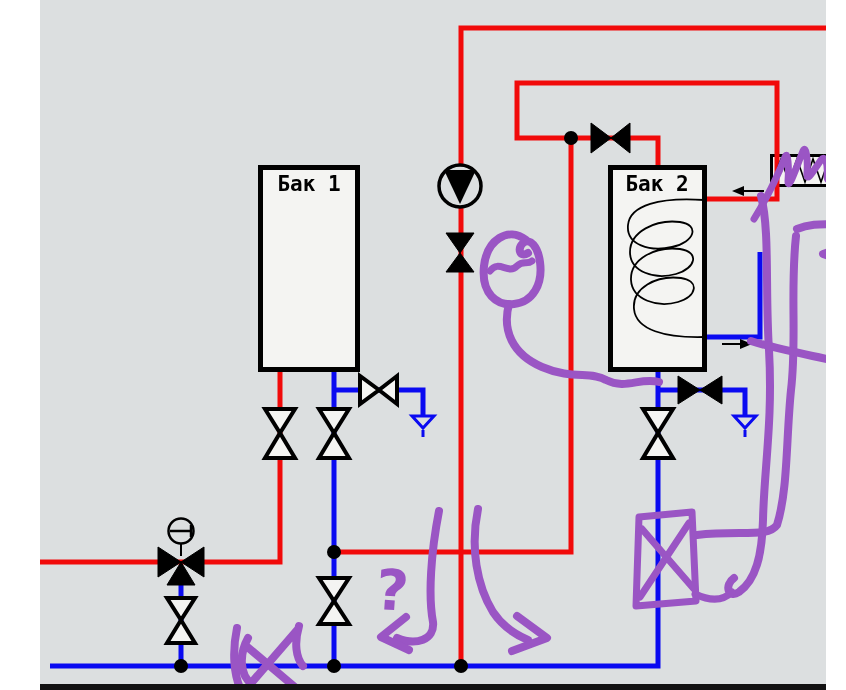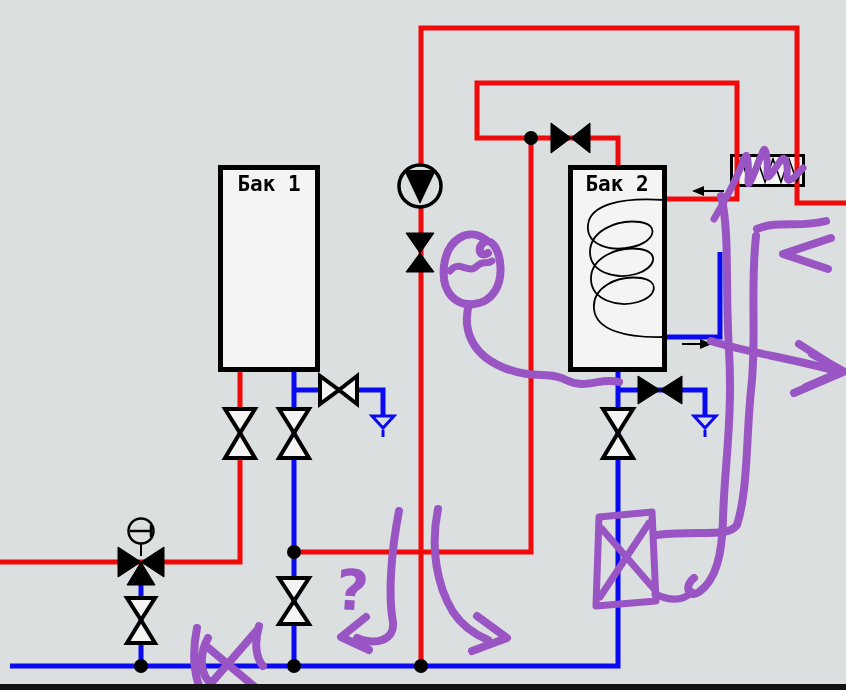--- a/index.html
+++ b/index.html
@@ -1,21 +1,22 @@
 <!DOCTYPE html>
 <html style="--bg: #dcdfe0; --hot: #f10a0a; --cold: #0a0af1; --black: #000000; --annotation: #9a55c4; --tank_fill: #f4f4f2; --bar: #121212;"><head>
 <meta charset="utf-8">
 <style>
   html,body{margin:0;padding:0;}
   body{font-family:"DejaVu Sans", sans-serif;}
   .stage{
     position:relative;
-    width:846px;height:690px;
+    width:786px;height:690px;
     background:var(--bg,#dcdfe0);
     overflow:hidden;
+    margin-left:40px;
   }
   svg{position:absolute;left:0;top:0;}
   .hot{stroke:var(--hot,#f10a0a);fill:none;stroke-width:5;}
   .cold{stroke:var(--cold,#0a0af1);fill:none;stroke-width:5;}
   .blk{stroke:var(--black,#000);fill:none;}
   .blkfill{fill:var(--black,#000);stroke:none;}
   .tank{fill:var(--tank_fill,#f4f4f2);stroke:var(--black,#000);stroke-width:5;}
   .valve-open{fill:var(--tank_fill,#f4f4f2);stroke:var(--black,#000);stroke-width:4;stroke-linejoin:miter;}
   .valve-closed{fill:var(--black,#000);stroke:var(--black,#000);stroke-width:1;}
   .coil{stroke:var(--black,#000);fill:none;stroke-width:1.8;}

